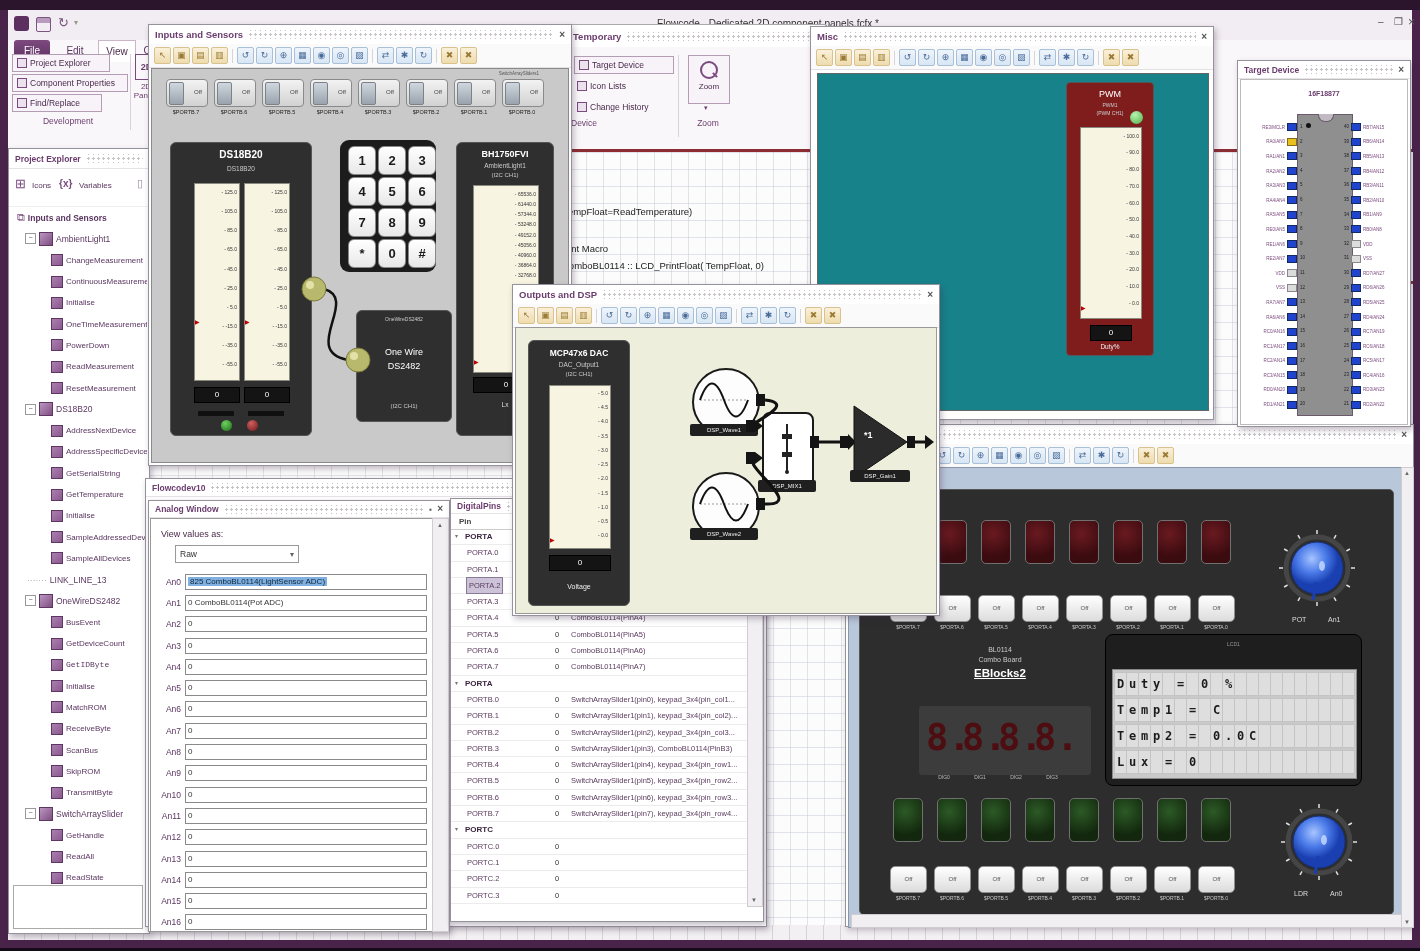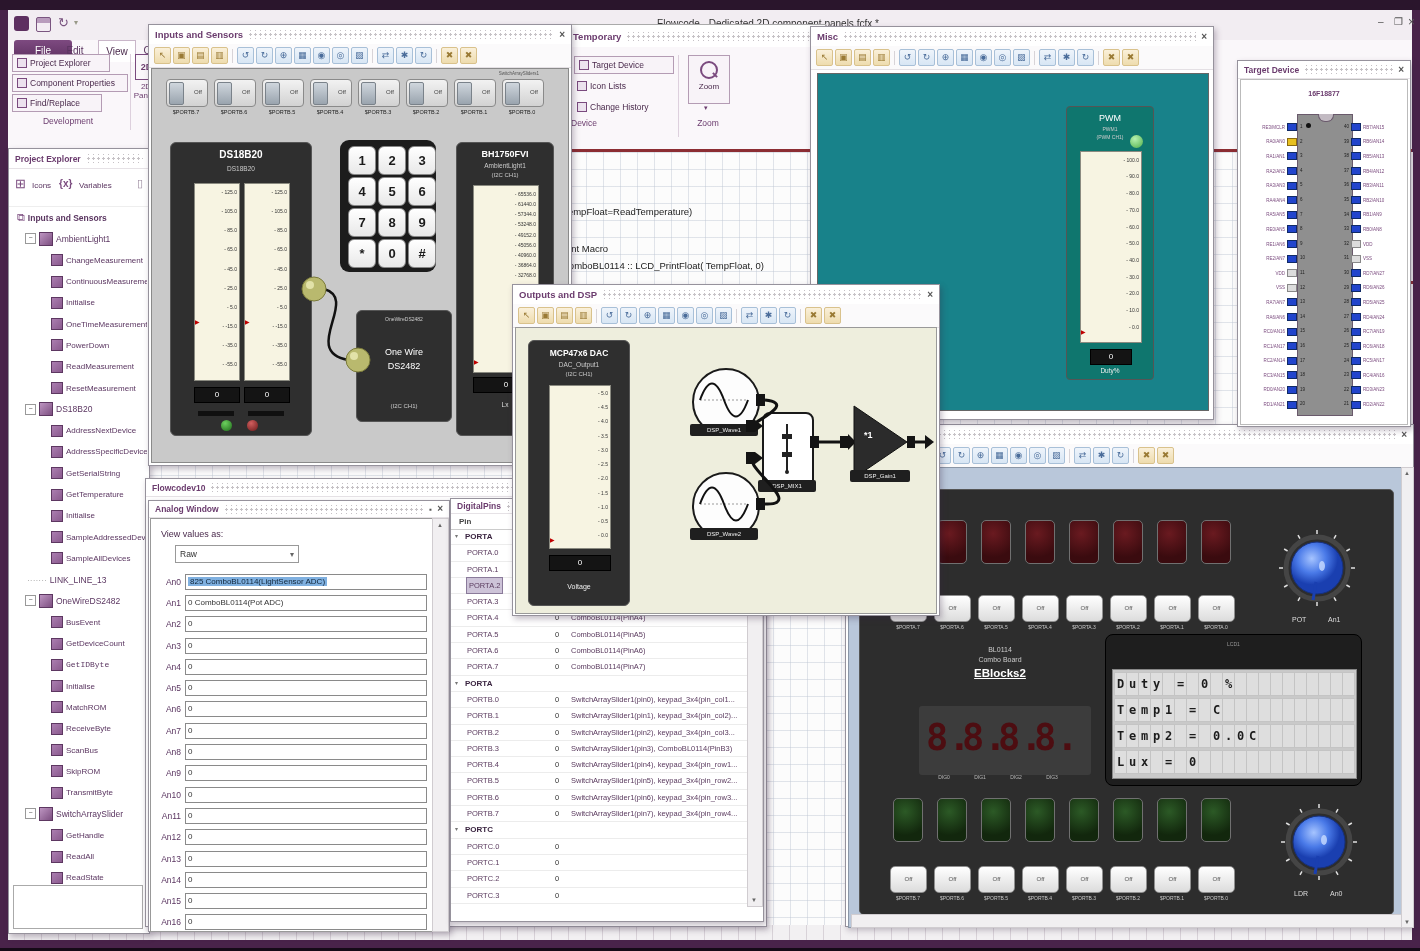--- a/index.html
+++ b/index.html
@@ -76,21 +76,21 @@
   <div class="abs" style="left:1400px;top:5px;font-size:12px;color:#555">×</div>
 </div>
 <div class="abs" style="left:1340px;top:40px;width:72px;height:18px">
   <span class="abs" style="left:8px;top:3px;font-size:9px;color:#6b3c6e;font-weight:bold">^</span>
   <span class="abs" style="left:22px;top:1px;width:13px;height:13px;background:#6b3c6e;color:#fff;border-radius:50%;font-size:9px;text-align:center;line-height:13px;display:inline-block">?</span>
   <span class="abs" style="left:40px;top:3px;font-size:9px;color:#6b3c6e">Style</span>
 </div>
 
 <div class="abs" style="left:8px;top:40px;width:1404px;height:109px;background:#faf7fa">
   <div id="rib-tabs">
-      <div class="tab" style="left: 6px; top: 0px; width: 58px; background: linear-gradient(rgb(125, 74, 128), rgb(93, 47, 96)); color: rgb(255, 255, 255); border-radius: 3px 3px 0px 0px;">File</div>
+      <div class="tab" style="left: 6px; top: 0px; width: 36px; background: linear-gradient(rgb(125, 74, 128), rgb(93, 47, 96)); color: rgb(255, 255, 255); border-radius: 3px 3px 0px 0px;">File</div>
       <div class="tab" style="left: 48px; top: 0px; width: 38px; color: rgb(90, 53, 96);">Edit</div>
       <div class="tab" style="left: 90px; top: 0px; width: 36px; background: rgb(255, 255, 255); border-top: 1px solid rgb(201, 182, 201); border-right: 1px solid rgb(201, 182, 201); border-bottom: none; border-left: 1px solid rgb(201, 182, 201); border-image: initial; color: rgb(74, 42, 76);">View</div>
       <div class="tab" style="left: 130px; top: 0px; width: 62px; color: rgb(90, 53, 96);">Commands</div>
     </div>
   <div class="rib-btn" style="left:4px;top:14px;width:88px;height:16px">
       <span class="cbicon"></span>
       <span>Project Explorer</span>
     </div>
   <div class="rib-btn" style="left:4px;top:34px;width:106px;height:16px">
       <span class="cbicon"></span>
@@ -959,21 +959,21 @@
       <div class="ticon blue">▨</div>
       <div class="tsep"></div>
       <div class="ticon blue">⇄</div>
       <div class="ticon blue">✱</div>
       <div class="ticon blue">↻</div>
       <div class="tsep"></div>
       <div class="ticon tan">✖</div>
       <div class="ticon tan">✖</div>
     </div>
   <div class="abs" style="left:6px;top:46px;width:390px;height:336px;background:#18828a;border:1px solid #666">
-    <div class="dkbox" style="left:248px;top:32px;width:86px;height:272px;border-radius:4px;background:#0f766e">
+    <div class="dkbox" style="left:248px;top:8px;width:86px;height:272px;border-radius:4px;background:#7f1d1d">
       <div style="position:absolute;top:6px;width:100%;text-align:center;font-size:9px;color:#fff">PWM</div>
       <div style="position:absolute;top:19px;width:100%;text-align:center;font-size:5px;color:#ccc">PWM1</div>
       <div style="position:absolute;top:27px;width:100%;text-align:center;font-size:5px;color:#ccc">(PWM CH1)</div>
       <div style="position:absolute;left:63px;top:28px;width:13px;height:13px;border-radius:50%;background:radial-gradient(circle at 38% 30%,#b6f3b0,#4fae49)"></div>
       <div id="pwm-scale" class="scale" style="left:13px;top:44px;width:60px;height:190px">
           <div class="tick" style="top: 3%;">- 100.0</div>
           <div class="tick" style="top: 11.8%;">- 90.0</div>
           <div class="tick" style="top: 20.6%;">- 80.0</div>
           <div class="tick" style="top: 29.4%;">- 70.0</div>
           <div class="tick" style="top: 38.2%;">- 60.0</div>

